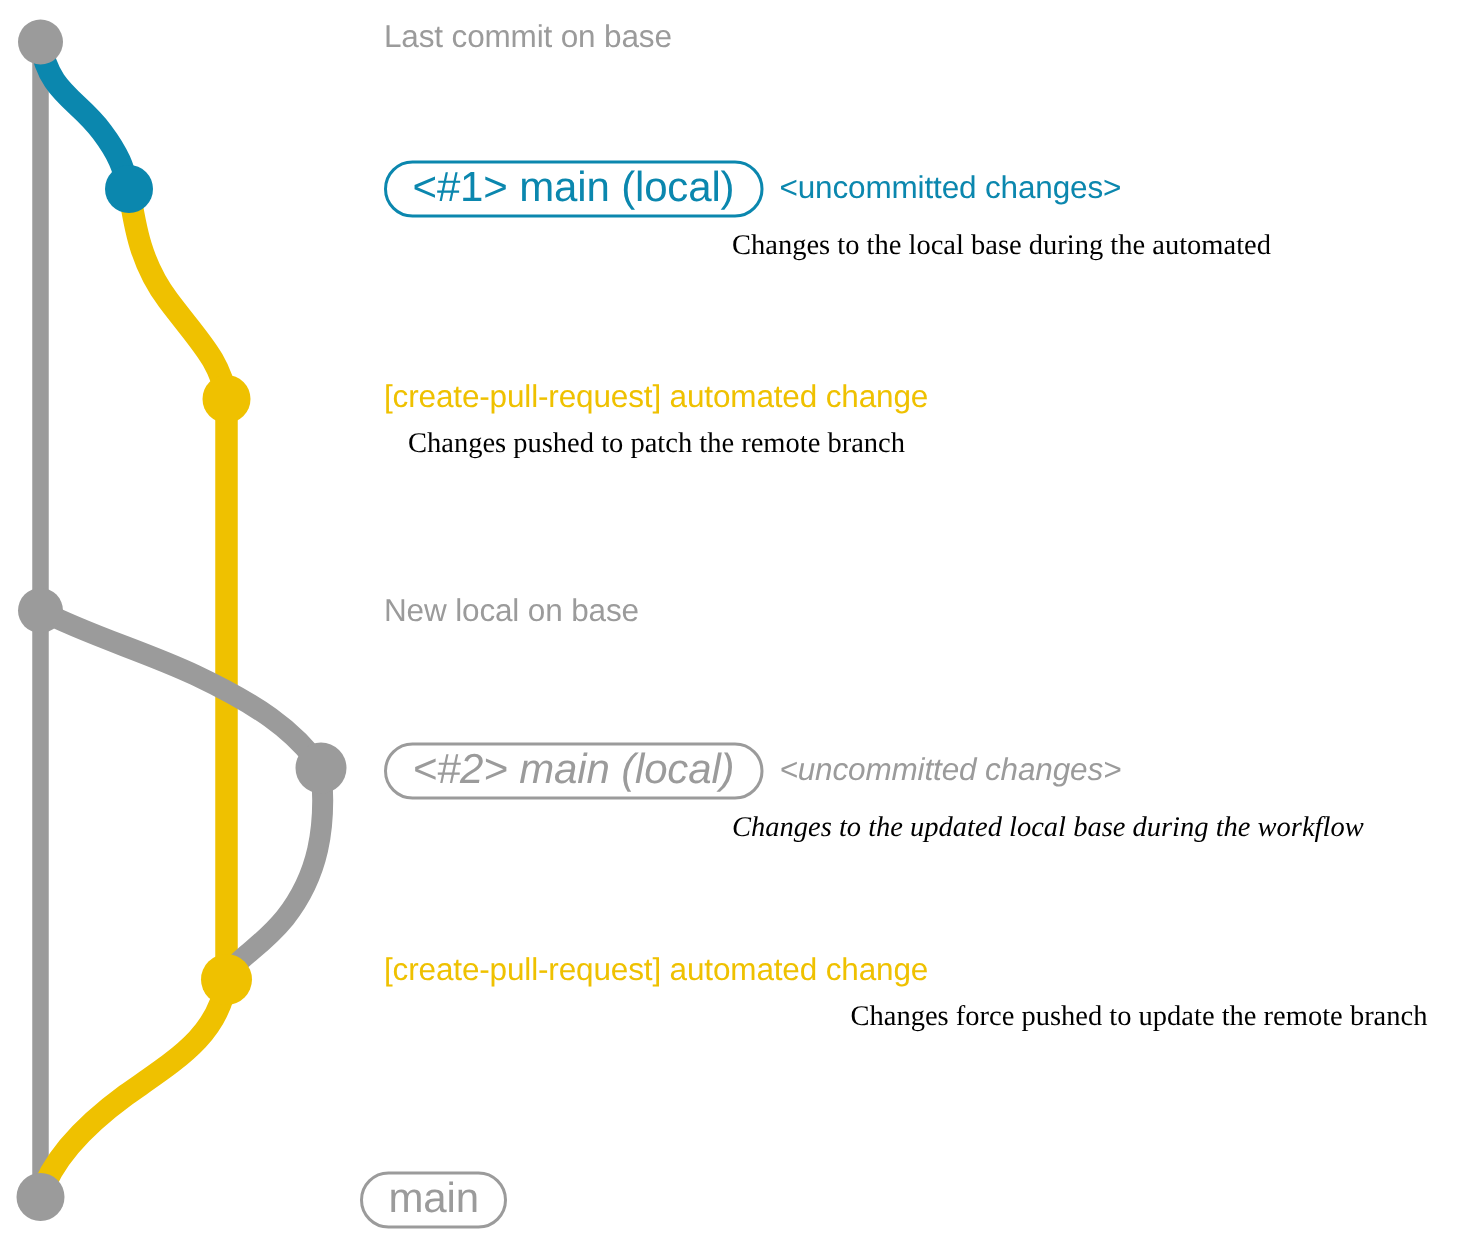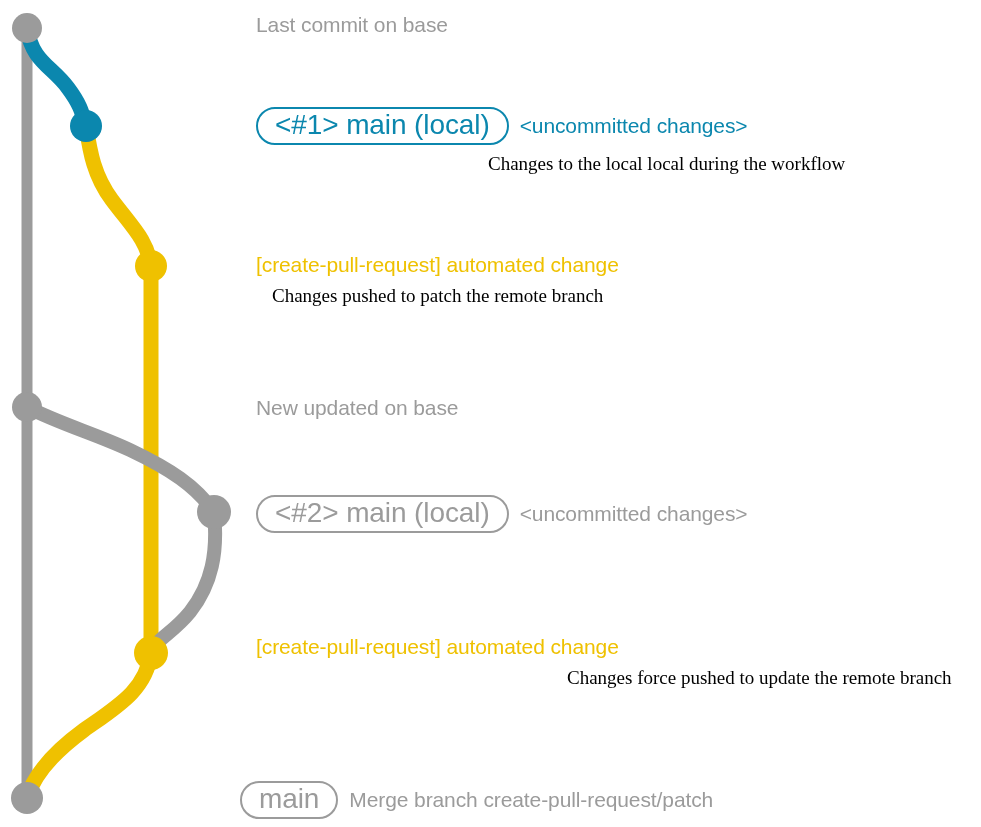--- a/index.html
+++ b/index.html
@@ -105,48 +105,48 @@
   <div class="row-head">
     <span class="headline c-gray">Last commit on base</span>
   </div>
 </div>
 
 <div class="row" style="top:107px; left:256px;">
   <div class="row-head">
     <span class="pill c-blue">&lt;#1&gt; main (local)</span>
     <span class="headline c-blue">&lt;uncommitted changes&gt;</span>
   </div>
-  <div class="subline" style="margin-left:232px;">Changes to the local local during the workflow</div>
+  <div class="subline" style="margin-left:232px;">Changes to the local base during the automated</div>
 </div>
 
 <div class="row" style="top:253px; left:256px;">
   <div class="row-head">
     <span class="headline c-yellow">[create-pull-request] automated change</span>
   </div>
   <div class="subline" style="margin-left:16px;">Changes pushed to patch the remote branch</div>
 </div>
 
 <div class="row" style="top:396px; left:256px;">
   <div class="row-head">
-    <span class="headline c-gray">New updated on base</span>
+    <span class="headline c-gray">New local on base</span>
   </div>
 </div>
 
-<div class="row" style="top:495px; left:256px;">
+<div class="row" style="top:495px; left:256px;font-style:italic;">
   <div class="row-head">
     <span class="pill c-gray">&lt;#2&gt; main (local)</span>
     <span class="headline c-gray">&lt;uncommitted changes&gt;</span>
   </div>
+  <div class="subline" style="margin-left:232px;">Changes to the updated local base during the workflow</div>
 </div>
 
 <div class="row" style="top:635px; left:256px;">
   <div class="row-head">
     <span class="headline c-yellow">[create-pull-request] automated change</span>
   </div>
   <div class="subline" style="margin-left:311px;">Changes force pushed to update the remote branch</div>
 </div>
 
 <div class="row" style="top:781px; left:240px;">
   <div class="row-head">
     <span class="pill c-gray">main</span>
-    <span class="headline c-gray">Merge branch create-pull-request/patch</span>
   </div>
 </div>
 
 </body></html>

